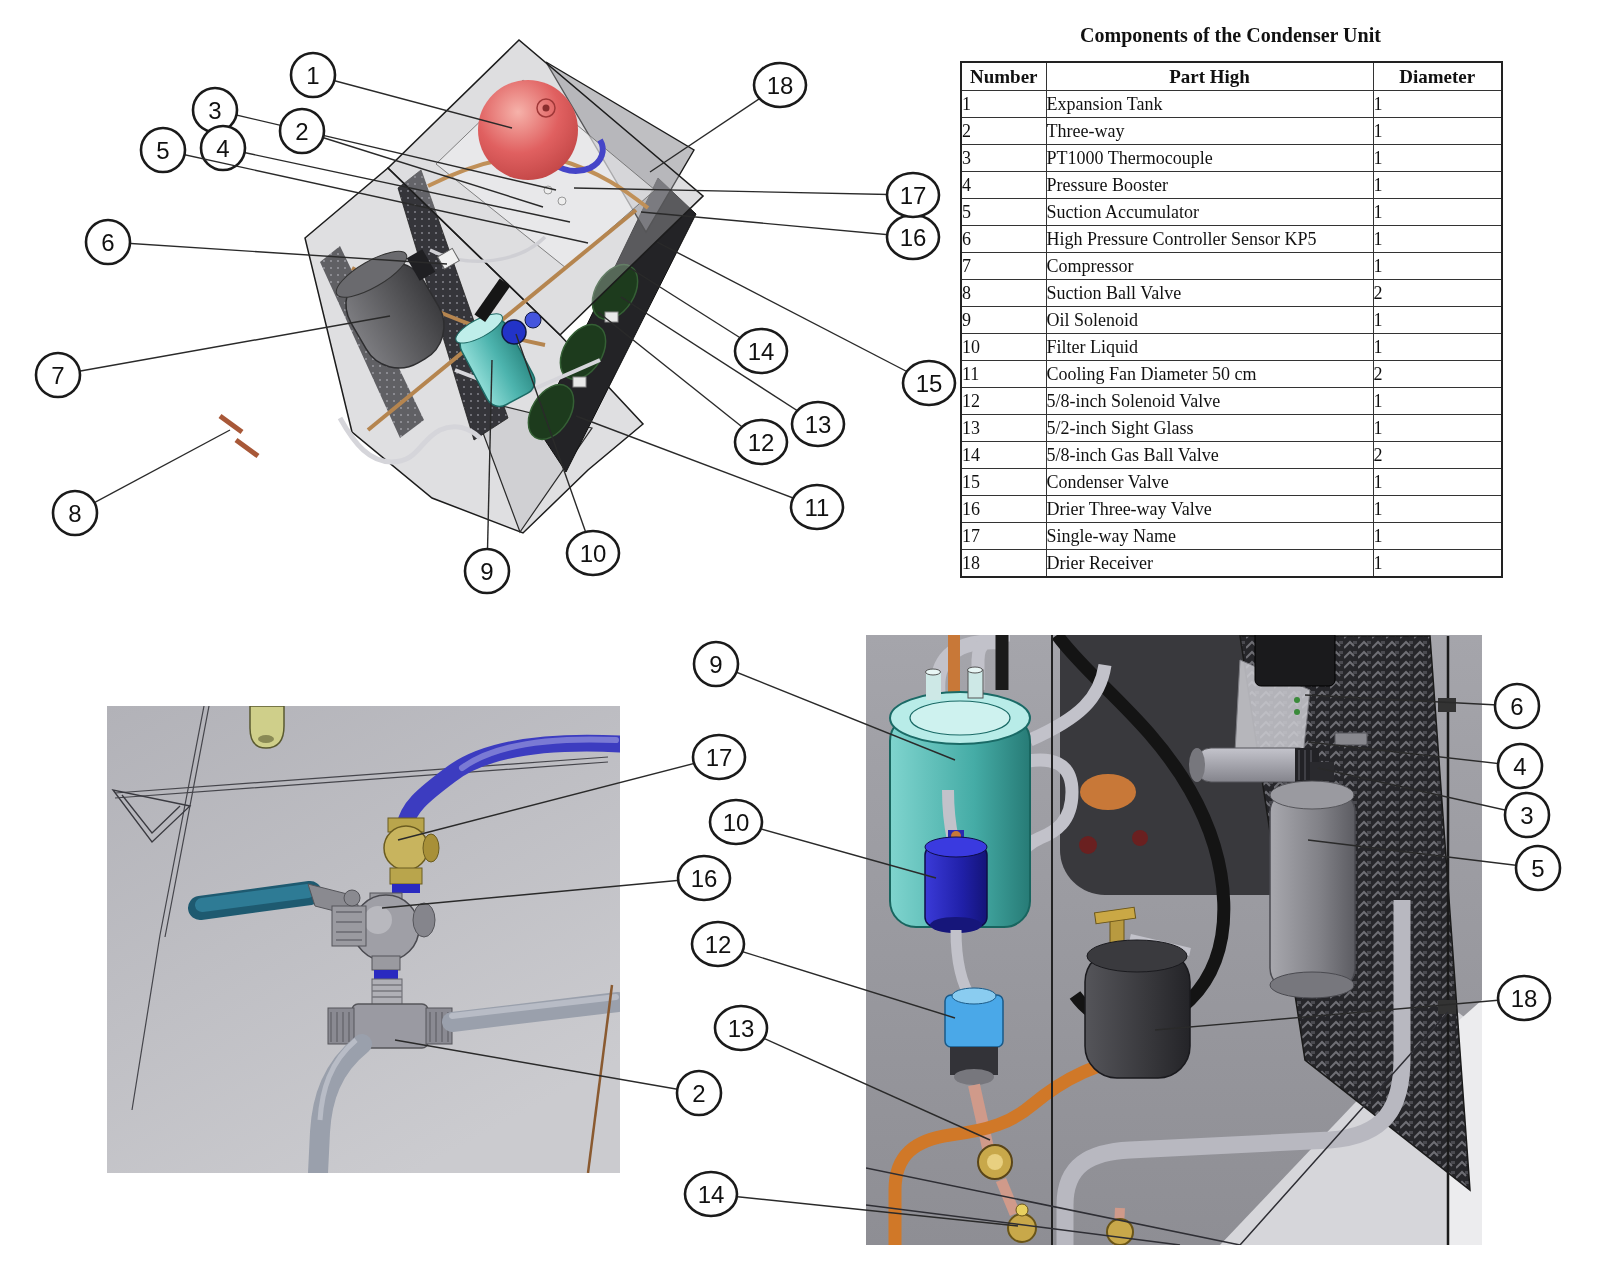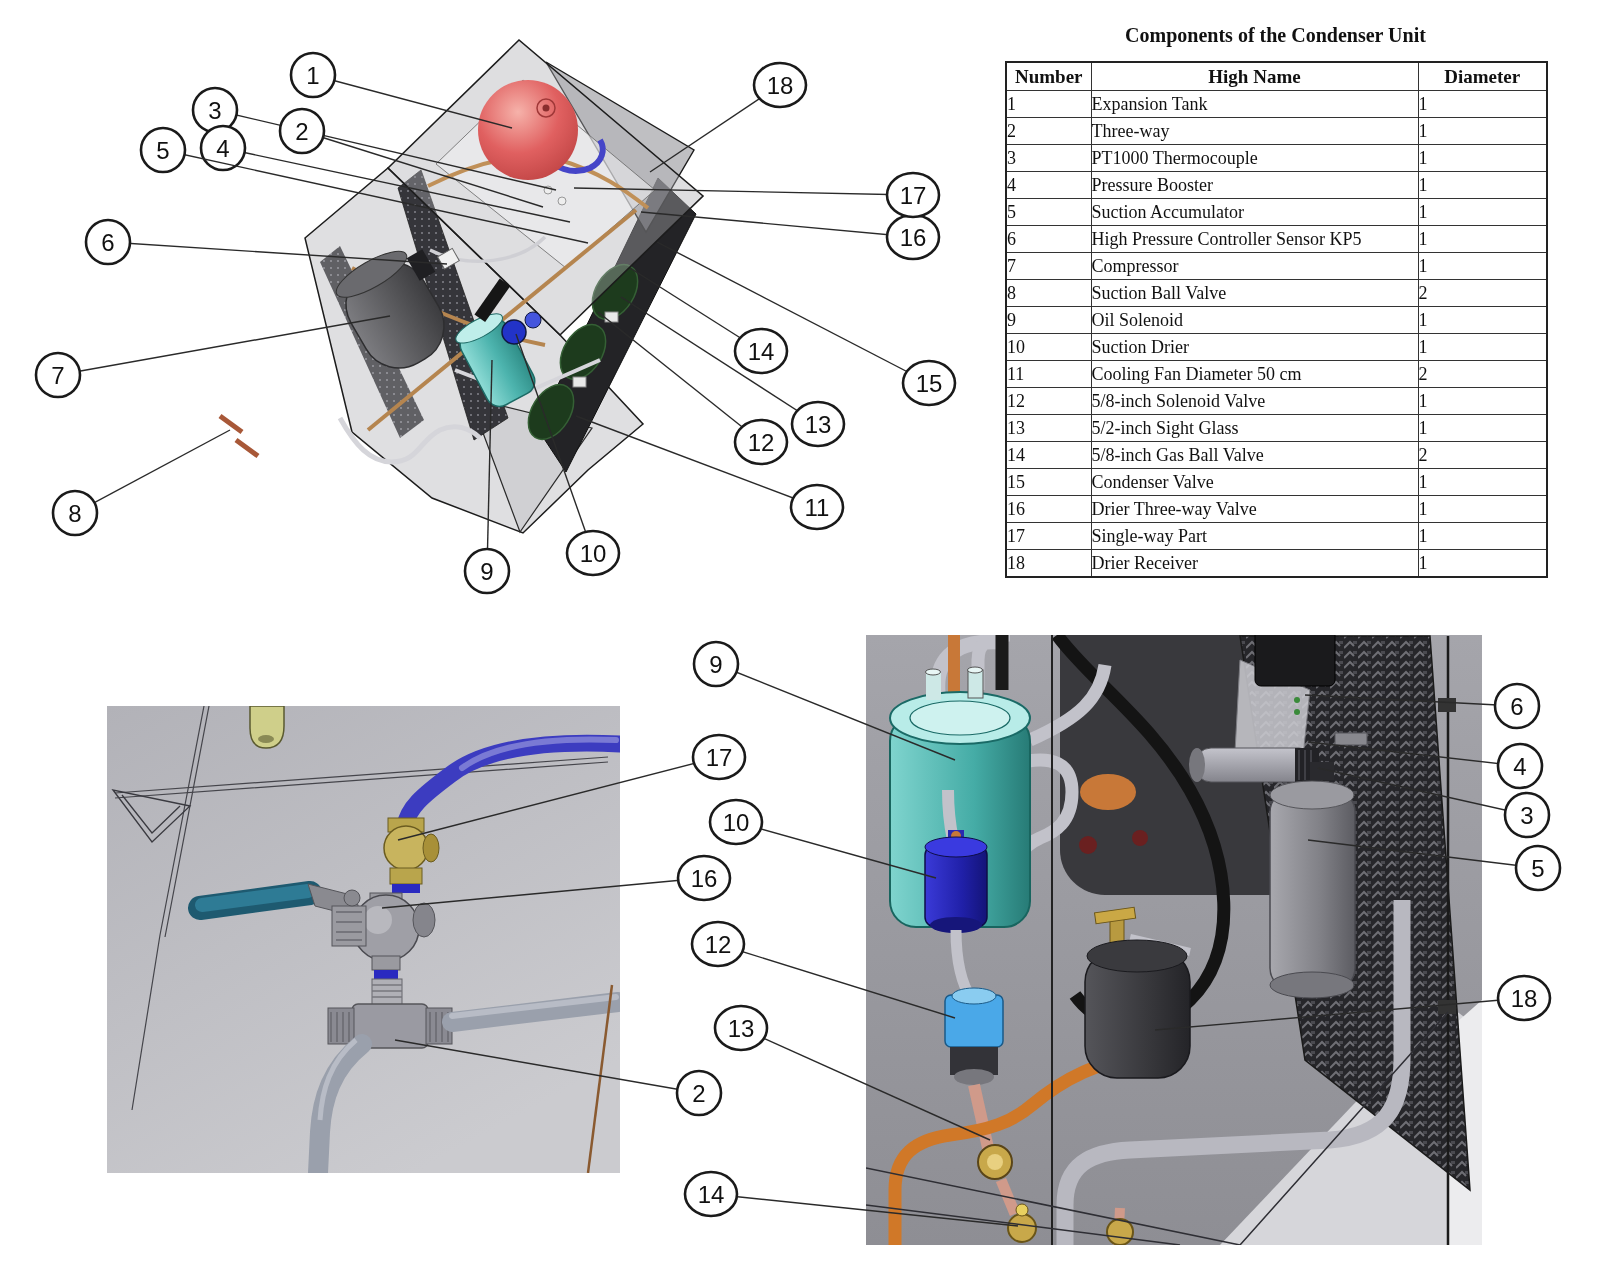--- a/index.html
+++ b/index.html
@@ -3,21 +3,21 @@
 <meta charset="utf-8">
 <style>
   html,body{margin:0;padding:0;background:#ffffff;}
   #canvas{position:relative;width:1600px;height:1265px;background:#fff;overflow:hidden;
           font-family:"Liberation Serif",serif;}
   #figures-svg{position:absolute;left:0;top:0;}
   .leader{stroke:#2a2a2a;stroke-width:1.4;fill:none;}
   .bubble{fill:#ffffff;stroke:#1a1a1a;stroke-width:2.6;}
   .bubble-num{font-family:"Liberation Sans",sans-serif;font-size:24px;fill:#111;
               text-anchor:middle;}
-  #table-panel{position:absolute;left:1005px;top:24px;width:541px;}
+  #table-panel{position:absolute;left:960px;top:24px;width:541px;}
   #table-title{width:100%;text-align:center;font-weight:bold;font-size:20px;color:#111;
                margin-bottom:14px;}
   table.parts{border-collapse:collapse;width:541px;table-layout:fixed;
               border:2px solid #222;}
   table.parts th, table.parts td{border:1px solid #333;padding:0;
                font-size:18px;color:#111;height:26px;line-height:26px;overflow:hidden;}
   table.parts th{font-weight:bold;font-size:19px;height:27px;}
   col.c-num{width:85px;} col.c-name{width:327px;} col.c-qty{width:129px;}
 </style>
 </head>
@@ -459,21 +459,21 @@
   <div id="table-title">Components of the Condenser Unit</div>
   <table class="parts">
     <colgroup>
           <col class="c-num">
           <col class="c-name">
           <col class="c-qty">
         </colgroup>
     <thead>
       <tr>
         <th>Number</th>
-        <th>High Name</th>
+        <th>Part High</th>
         <th>Diameter</th>
       </tr>
     </thead>
     <tbody id="parts-tbody">
           <tr>
             <td>1</td>
             <td>Expansion Tank</td>
             <td>1</td>
           </tr>
           <tr>
@@ -511,21 +511,21 @@
             <td>Suction Ball Valve</td>
             <td>2</td>
           </tr>
           <tr>
             <td>9</td>
             <td>Oil Solenoid</td>
             <td>1</td>
           </tr>
           <tr>
             <td>10</td>
-            <td>Suction Drier</td>
+            <td>Filter Liquid</td>
             <td>1</td>
           </tr>
           <tr>
             <td>11</td>
             <td>Cooling Fan Diameter 50 cm</td>
             <td>2</td>
           </tr>
           <tr>
             <td>12</td>
             <td>5/8-inch Solenoid Valve</td>
@@ -546,21 +546,21 @@
             <td>Condenser Valve</td>
             <td>1</td>
           </tr>
           <tr>
             <td>16</td>
             <td>Drier Three-way Valve</td>
             <td>1</td>
           </tr>
           <tr>
             <td>17</td>
-            <td>Single-way Part</td>
+            <td>Single-way Name</td>
             <td>1</td>
           </tr>
           <tr>
             <td>18</td>
             <td>Drier Receiver</td>
             <td>1</td>
           </tr>
         </tbody>
   </table>
 </div>

